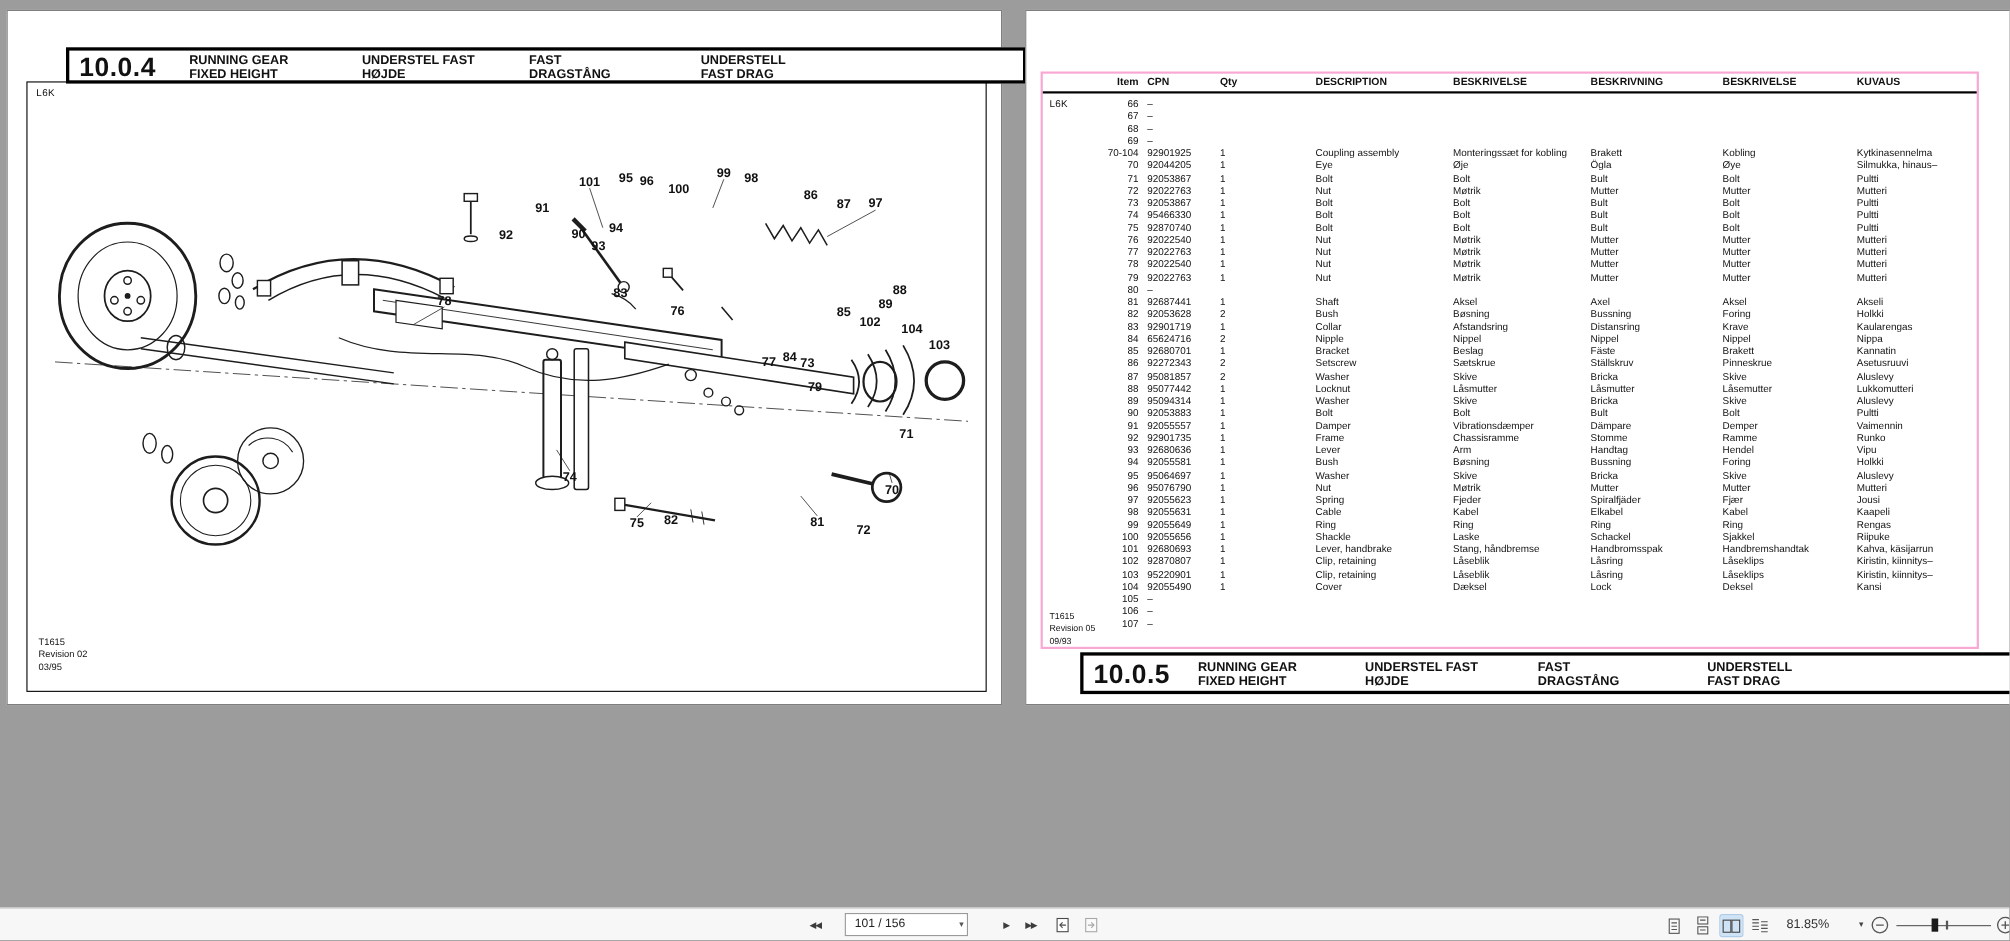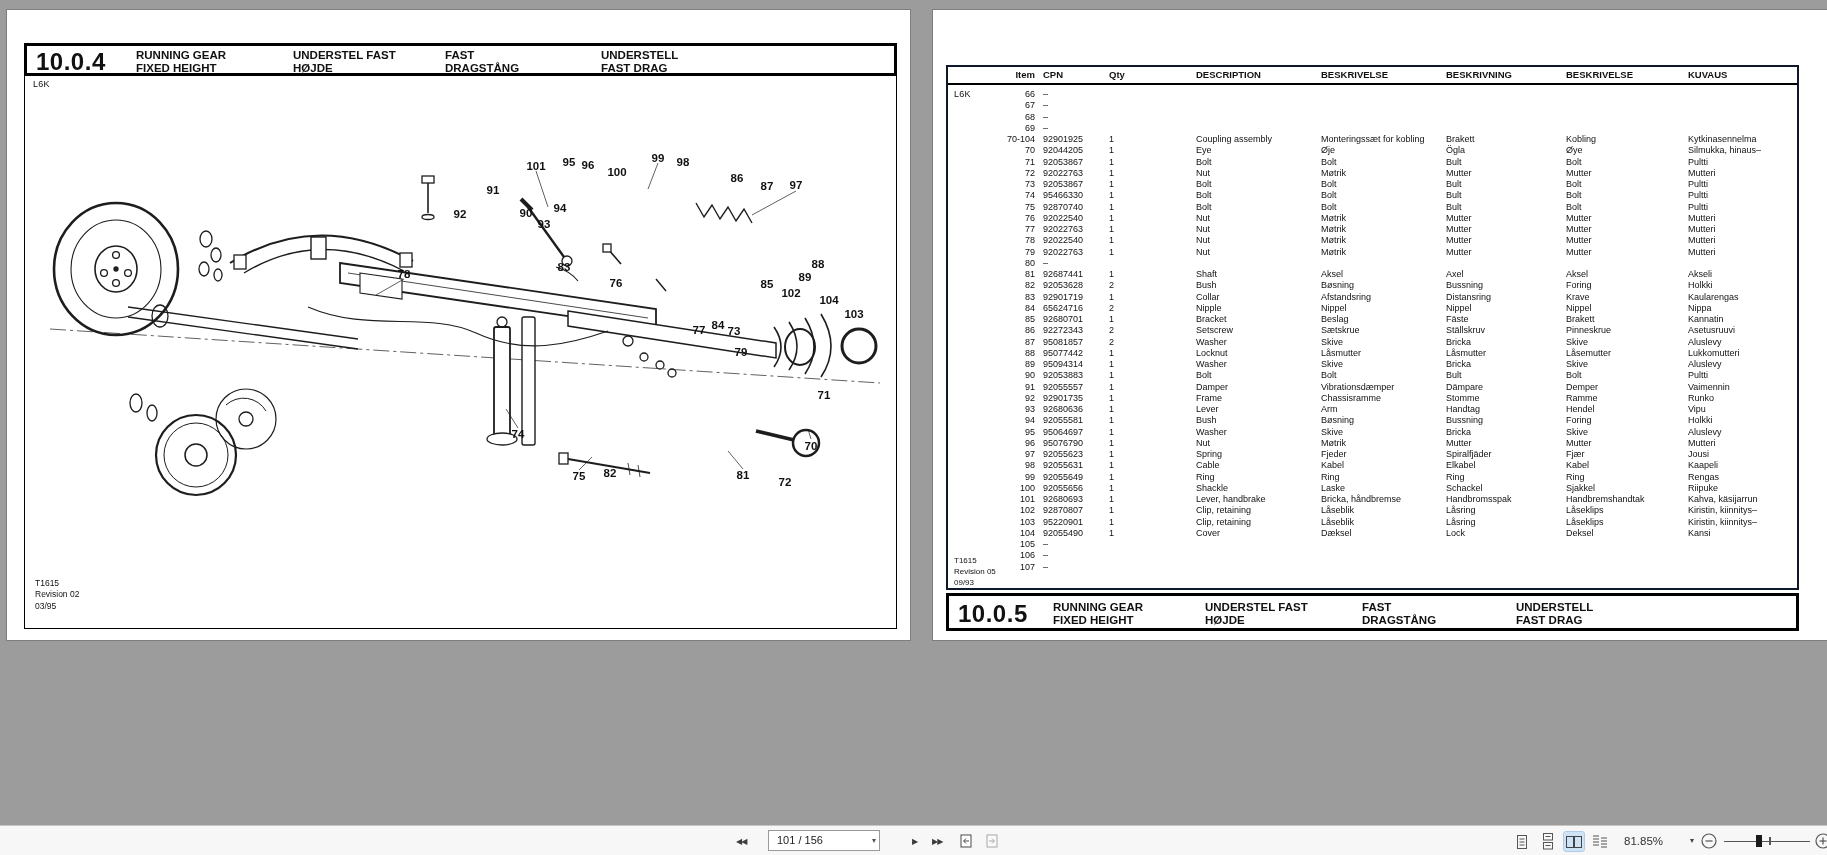--- a/index.html
+++ b/index.html
@@ -4,32 +4,32 @@
 <style>
   html,body{margin:0;padding:0;}
   body{width:1827px;height:855px;overflow:hidden;background:#9c9c9c;
        font-family:"Liberation Sans",sans-serif;color:#111;}
   #screen{position:relative;width:1827px;height:855px;overflow:hidden;background:#9c9c9c;}
   .page{position:absolute;top:9px;height:632px;background:#fff;border:1px solid #7e7e7e;box-sizing:border-box;}
   #page-left{left:6px;width:905px;}
   #page-right{left:932px;width:900px;}
 
   
-  .doc-hdr{position:absolute;border:3px solid #000;box-sizing:border-box;background:#fff;}
+  .doc-hdr{position:absolute;border:3px solid #000;box-sizing:border-box;background:#fff;margin-left:36px;}
   .doc-hdr .secnum{position:absolute;left:9px;top:2px;font-size:24px;font-weight:bold;letter-spacing:.5px;}
   .hdr-title{position:absolute;top:3px;font-size:11.5px;line-height:12.5px;font-weight:bold;white-space:nowrap;}
 
   
   #content-box{position:absolute;left:17px;top:64px;width:873px;height:555px;border:1.5px solid #000;box-sizing:border-box;}
   .margin-code{position:absolute;font-size:9px;letter-spacing:.3px;}
   .doc-footer{position:absolute;font-size:8.5px;line-height:11.5px;white-space:nowrap;}
   .callout{position:absolute;transform:translate(-50%,-50%);font-size:11.5px;font-weight:bold;white-space:nowrap;}
 
   
-  #parts-table{position:absolute;left:13px;top:55px;width:853px;height:525px;border:2px solid #0f172a;box-sizing:border-box;}
+  #parts-table{position:absolute;left:13px;top:55px;width:853px;height:525px;border:2px solid #f9a8d4;box-sizing:border-box;}
   .tgrid{display:grid;grid-template-columns:87px 68px 93px 125px 125px 120px 122px auto;}
   #parts-head{position:absolute;left:0;top:0;width:100%;height:18px;border-bottom:2.5px solid #000;box-sizing:border-box;}
   #parts-head span{font-size:9.5px;font-weight:bold;line-height:16px;white-space:nowrap;}
   #parts-rows{position:absolute;left:0;top:22px;width:100%;}
   .prow{height:11.25px;}
   .pcell{font-size:9px;line-height:11.25px;white-space:nowrap;overflow:visible;}
   .c-item{text-align:right;}
   .c-cpn{padding-left:8px;}
   .c-qty{padding-left:6px;}
 
@@ -591,21 +591,21 @@
             <span class="pcell c-da">Laske</span>
             <span class="pcell c-sv">Schackel</span>
             <span class="pcell c-no">Sjakkel</span>
             <span class="pcell c-fi">Riipuke</span>
           </div>
           <div class="prow tgrid">
             <span class="pcell c-item">101</span>
             <span class="pcell c-cpn">92680693</span>
             <span class="pcell c-qty">1</span>
             <span class="pcell c-desc">Lever, handbrake</span>
-            <span class="pcell c-da">Bricka, håndbremse</span>
+            <span class="pcell c-da">Stang, håndbremse</span>
             <span class="pcell c-sv">Handbromsspak</span>
             <span class="pcell c-no">Handbremshandtak</span>
             <span class="pcell c-fi">Kahva, käsijarrun</span>
           </div>
           <div class="prow tgrid">
             <span class="pcell c-item">102</span>
             <span class="pcell c-cpn">92870807</span>
             <span class="pcell c-qty">1</span>
             <span class="pcell c-desc">Clip, retaining</span>
             <span class="pcell c-da">Låseblik</span>

